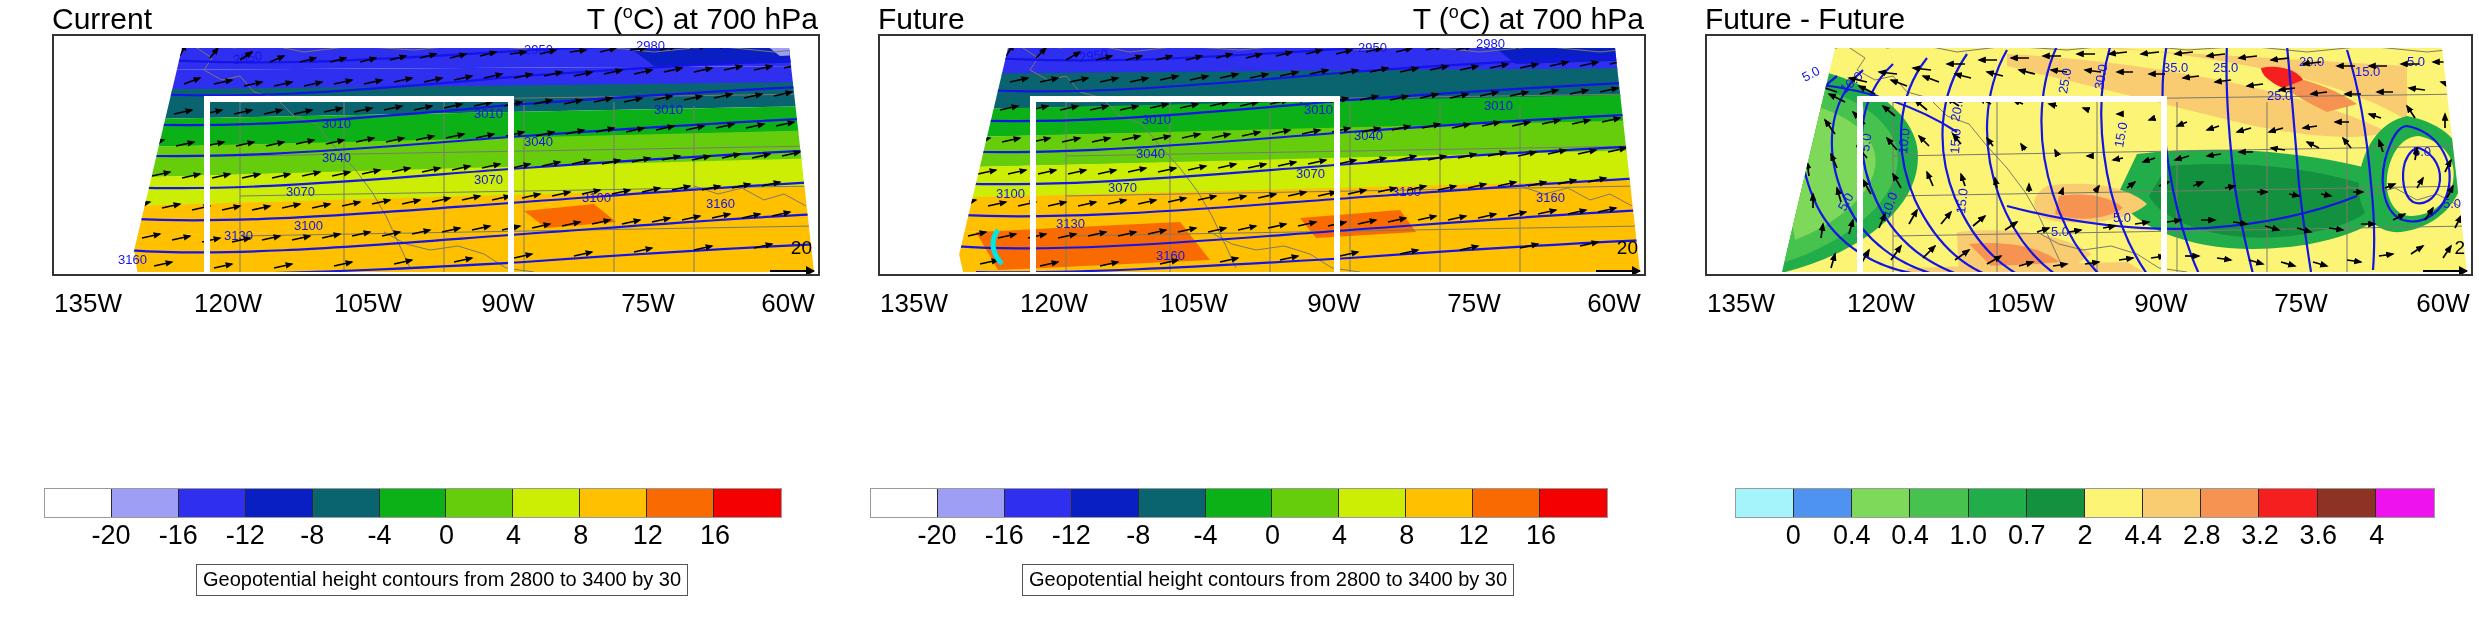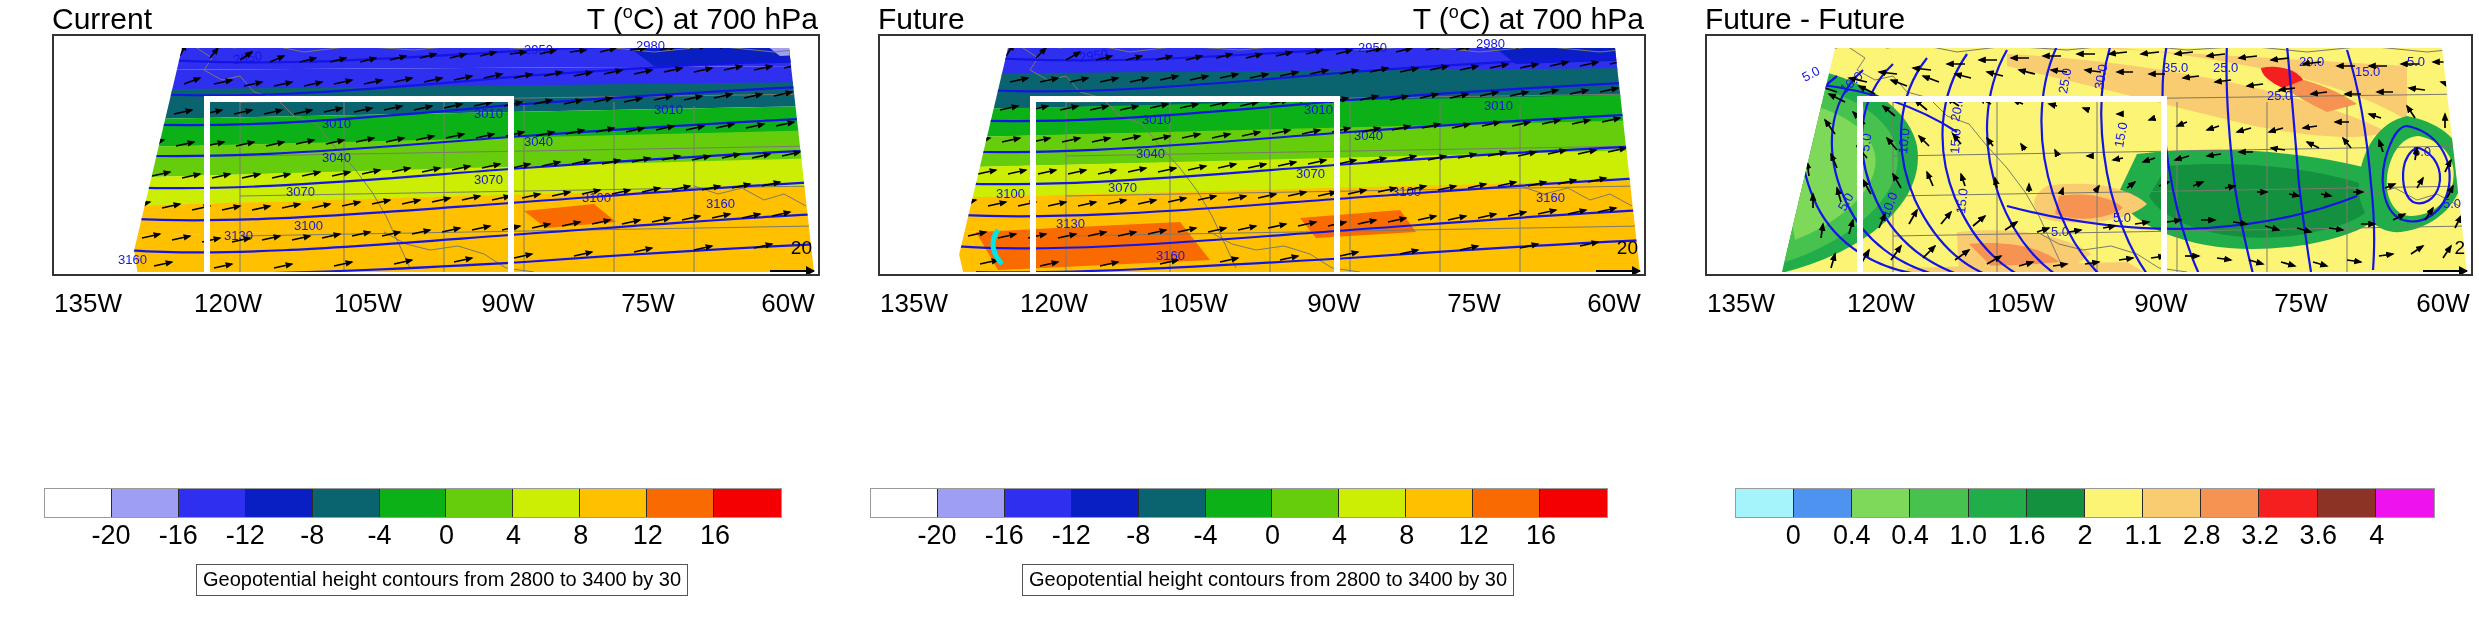--- a/index.html
+++ b/index.html
@@ -944,23 +944,23 @@
           <div class="cell" style="background: rgb(247, 147, 82); width: 8.33333%;"></div>
           <div class="cell" style="background: rgb(245, 31, 31); width: 8.33333%;"></div>
           <div class="cell" style="background: rgb(140, 51, 38); width: 8.33333%;"></div>
           <div class="cell" style="background: rgb(238, 18, 238); width: 8.33333%;"></div>
         </div>
       <div class="ticks" style="left:82px;width:700px;">
           <div class="ctick" style="left: 8.33333%;">0</div>
           <div class="ctick" style="left: 16.6667%;">0.4</div>
           <div class="ctick" style="left: 25%;">0.4</div>
           <div class="ctick" style="left: 33.3333%;">1.0</div>
-          <div class="ctick" style="left: 41.6667%;">1.6</div>
+          <div class="ctick" style="left: 41.6667%;">0.7</div>
           <div class="ctick" style="left: 50%;">2</div>
-          <div class="ctick" style="left: 58.3333%;">1.1</div>
+          <div class="ctick" style="left: 58.3333%;">4.4</div>
           <div class="ctick" style="left: 66.6667%;">2.8</div>
           <div class="ctick" style="left: 75%;">3.2</div>
           <div class="ctick" style="left: 83.3333%;">3.6</div>
           <div class="ctick" style="left: 91.6667%;">4</div>
         </div>
     </div>
   </div>
 
 </div>
 

